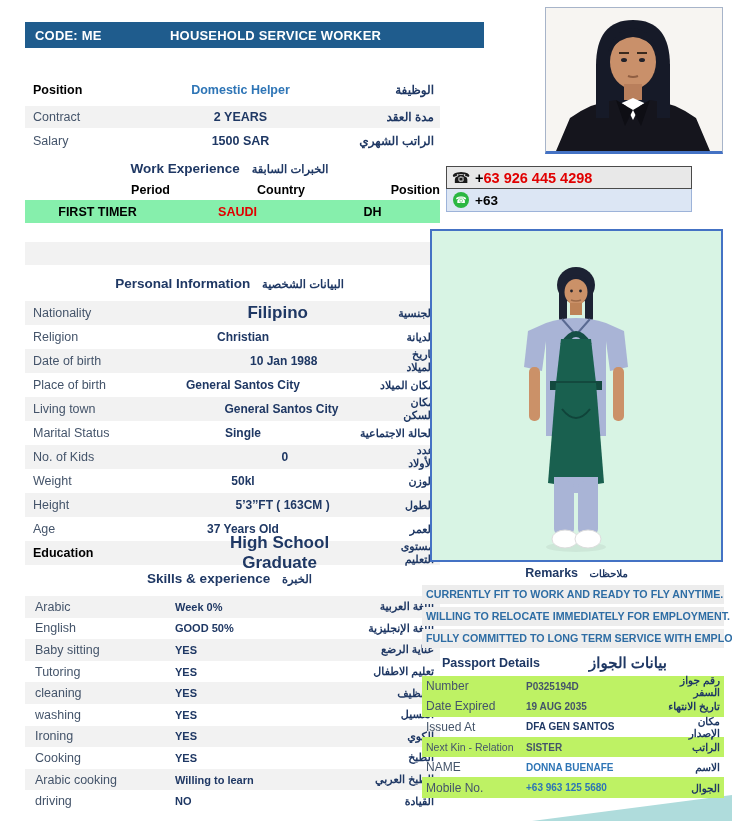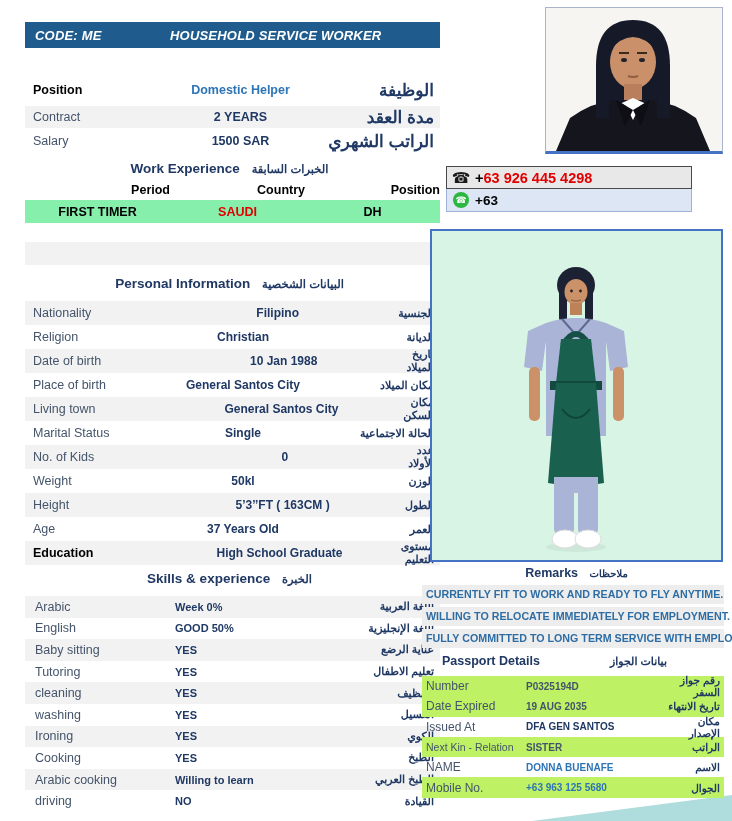--- a/index.html
+++ b/index.html
@@ -1,32 +1,32 @@
 <!DOCTYPE html>
 <html lang="en" style="--c-header_bar: #1F5C8D; --c-navy: #1F3864; --c-slate: #44546A; --c-accent_blue: #2E75B6; --c-alert_red: #E10000; --c-whatsapp_green: #2BB741; --c-remark_blue: #2E6DA4; --c-frame_blue: #4472C4; --c-photo_mint: #D8F4E4;"><head>
 <meta charset="utf-8">
 <style>
   html,body{margin:0;padding:0;background:#fff;font-family:"Liberation Sans",sans-serif;}
   #page{position:relative;width:732px;height:821px;background:#fff;overflow:hidden;}
   .abs{position:absolute;}
 
   
-  .header-bar{left:25px;top:22px;width:415px;height:26px;background:var(--c-header_bar,#1F5C8D);
-    color:#fff;display:flex;align-items:center;font-size:13px;font-weight:600;letter-spacing:.2px;font-style:italic;}
+  .header-bar{left:25px;top:22px;width:459px;height:26px;background:var(--c-header_bar,#1F5C8D);
+    color:#fff;display:flex;align-items:center;font-size:13px;font-weight:600;letter-spacing:.2px;}
   .header-code{width:135px;padding-left:10px;}
   .header-title{flex:1;}
 
   .fullname-row{left:25px;top:50px;width:415px;height:26px;background:#F3F3F3;display:flex;align-items:center;}
   .fullname-label{width:120px;padding-left:8px;color:var(--c-slate,#44546A);font-size:13px;}
   .fullname-value{flex:1;text-align:center;font-size:17px;font-weight:bold;color:#000;letter-spacing:.4px;}
 
   .id-row{left:25px;width:415px;height:22px;display:flex;align-items:center;}
   .id-row .lbl{width:125px;padding-left:8px;font-size:12.5px;color:var(--c-slate,#44546A);}
   .id-row .val{width:165px;text-align:center;font-size:12.5px;font-weight:700;color:var(--c-navy,#1F3864);}
-  .id-row .ar{flex:1;text-align:right;padding-right:6px;font-size:17px;font-weight:bold;
+  .id-row .ar{flex:1;text-align:right;padding-right:6px;font-size:12px;font-weight:bold;
     color:var(--c-navy,#1F3864);direction:rtl;}
   #row-position{top:79px;}
   #row-position .lbl{font-weight:bold;color:#000;}
   #row-position .val{color:var(--c-accent_blue,#2E75B6);}
   #row-contract{top:106px;background:#F2F2F2;}
   #row-salary{top:130px;}
 
   .sec-heading{text-align:center;font-size:13.5px;font-weight:bold;color:var(--c-navy,#1F3864);}
   .sec-heading .ar-inline{font-size:11.5px;margin-right:6px;margin-left:8px;direction:rtl;unicode-bidi:isolate;}
   .we-heading{left:25px;top:161px;width:415px;text-align:center;}
@@ -41,21 +41,21 @@
   .pi-heading{left:25px;top:276px;width:415px;}
   .rows-block{left:25px;width:415px;}
   #pi-rows{top:301px;}
   .p-row{height:24px;display:flex;align-items:center;}
   .p-row.gray{background:#F2F2F2;gap:44px;}
   .p-row .lbl{width:130px;padding-left:8px;font-size:12.5px;color:var(--c-slate,#44546A);}
   .p-row .val{width:160px;text-align:center;font-size:12px;font-weight:600;color:var(--c-navy,#1F3864);}
   .p-row .ar{flex:1;text-align:right;padding-right:6px;font-size:11px;font-weight:bold;
     color:var(--c-navy,#1F3864);direction:rtl;}
   .p-row.bold-label .lbl{font-weight:bold;color:#000;}
-  .p-row.bold-value .val{font-weight:bold;font-size:12px;}
+  .p-row.bold-value .val{font-weight:bold;font-size:17px;}
 
   #sk-heading{left:25px;top:571px;width:415px;}
   #sk-rows{top:596px;}
   .s-row{height:21.6px;display:flex;align-items:center;}
   .s-row.gray{background:#F2F2F2;}
   .s-row .lbl{width:140px;padding-left:10px;font-size:12.5px;color:var(--c-slate,#44546A);}
   .s-row .val{width:150px;font-size:11px;font-weight:bold;color:var(--c-navy,#1F3864);}
   .s-row .ar{flex:1;text-align:right;padding-right:6px;font-size:11px;font-weight:bold;
     color:var(--c-navy,#1F3864);direction:rtl;}
 
@@ -83,21 +83,21 @@
     font-weight:bold;color:var(--c-navy,#1F3864);}
   .remarks-heading .ar-inline{font-size:10px;margin-left:8px;direction:rtl;unicode-bidi:isolate;}
   .remark-line{left:422px;width:302px;height:19px;background:#EDEDED;box-sizing:border-box;
     font-size:10.7px;font-weight:bold;color:var(--c-remark_blue,#2E6DA4);line-height:19px;
     padding-left:4px;white-space:nowrap;}
   #remark-0{top:585px;} #remark-1{top:607px;} #remark-2{top:629px;}
 
   .pp-heading{left:430px;top:654px;width:293px;display:flex;align-items:center;
     font-size:12.5px;font-weight:bold;color:var(--c-navy,#1F3864);}
   .pp-heading .lbl{padding-left:12px;}
-  .pp-heading .ar-inline{margin-left:auto;padding-right:56px;font-size:11px;direction:rtl;unicode-bidi:isolate;}
+  .pp-heading .ar-inline{margin-left:auto;padding-right:56px;font-size:15px;direction:rtl;unicode-bidi:isolate;}
   #pp-rows{left:422px;top:676px;width:302px;}
   .pp-row{height:20.3px;display:flex;align-items:center;}
   .pp-row.gray{background:#bef264;}
   .pp-row .lbl{width:100px;padding-left:4px;font-size:12px;color:var(--c-slate,#44546A);}
   .pp-row .val{width:138px;font-size:10px;font-weight:600;color:var(--c-slate,#44546A);}
   .pp-row .ar{flex:1;text-align:right;padding-right:4px;font-size:10.5px;font-weight:bold;
     color:var(--c-navy,#1F3864);direction:rtl;}
   .pp-row.small-label .lbl{font-size:10.5px;}
   .pp-row.bold-navy .val{font-weight:bold;color:var(--c-navy,#1F3864);}
   .pp-row.accent .val{color:var(--c-accent_blue,#2E75B6);}

